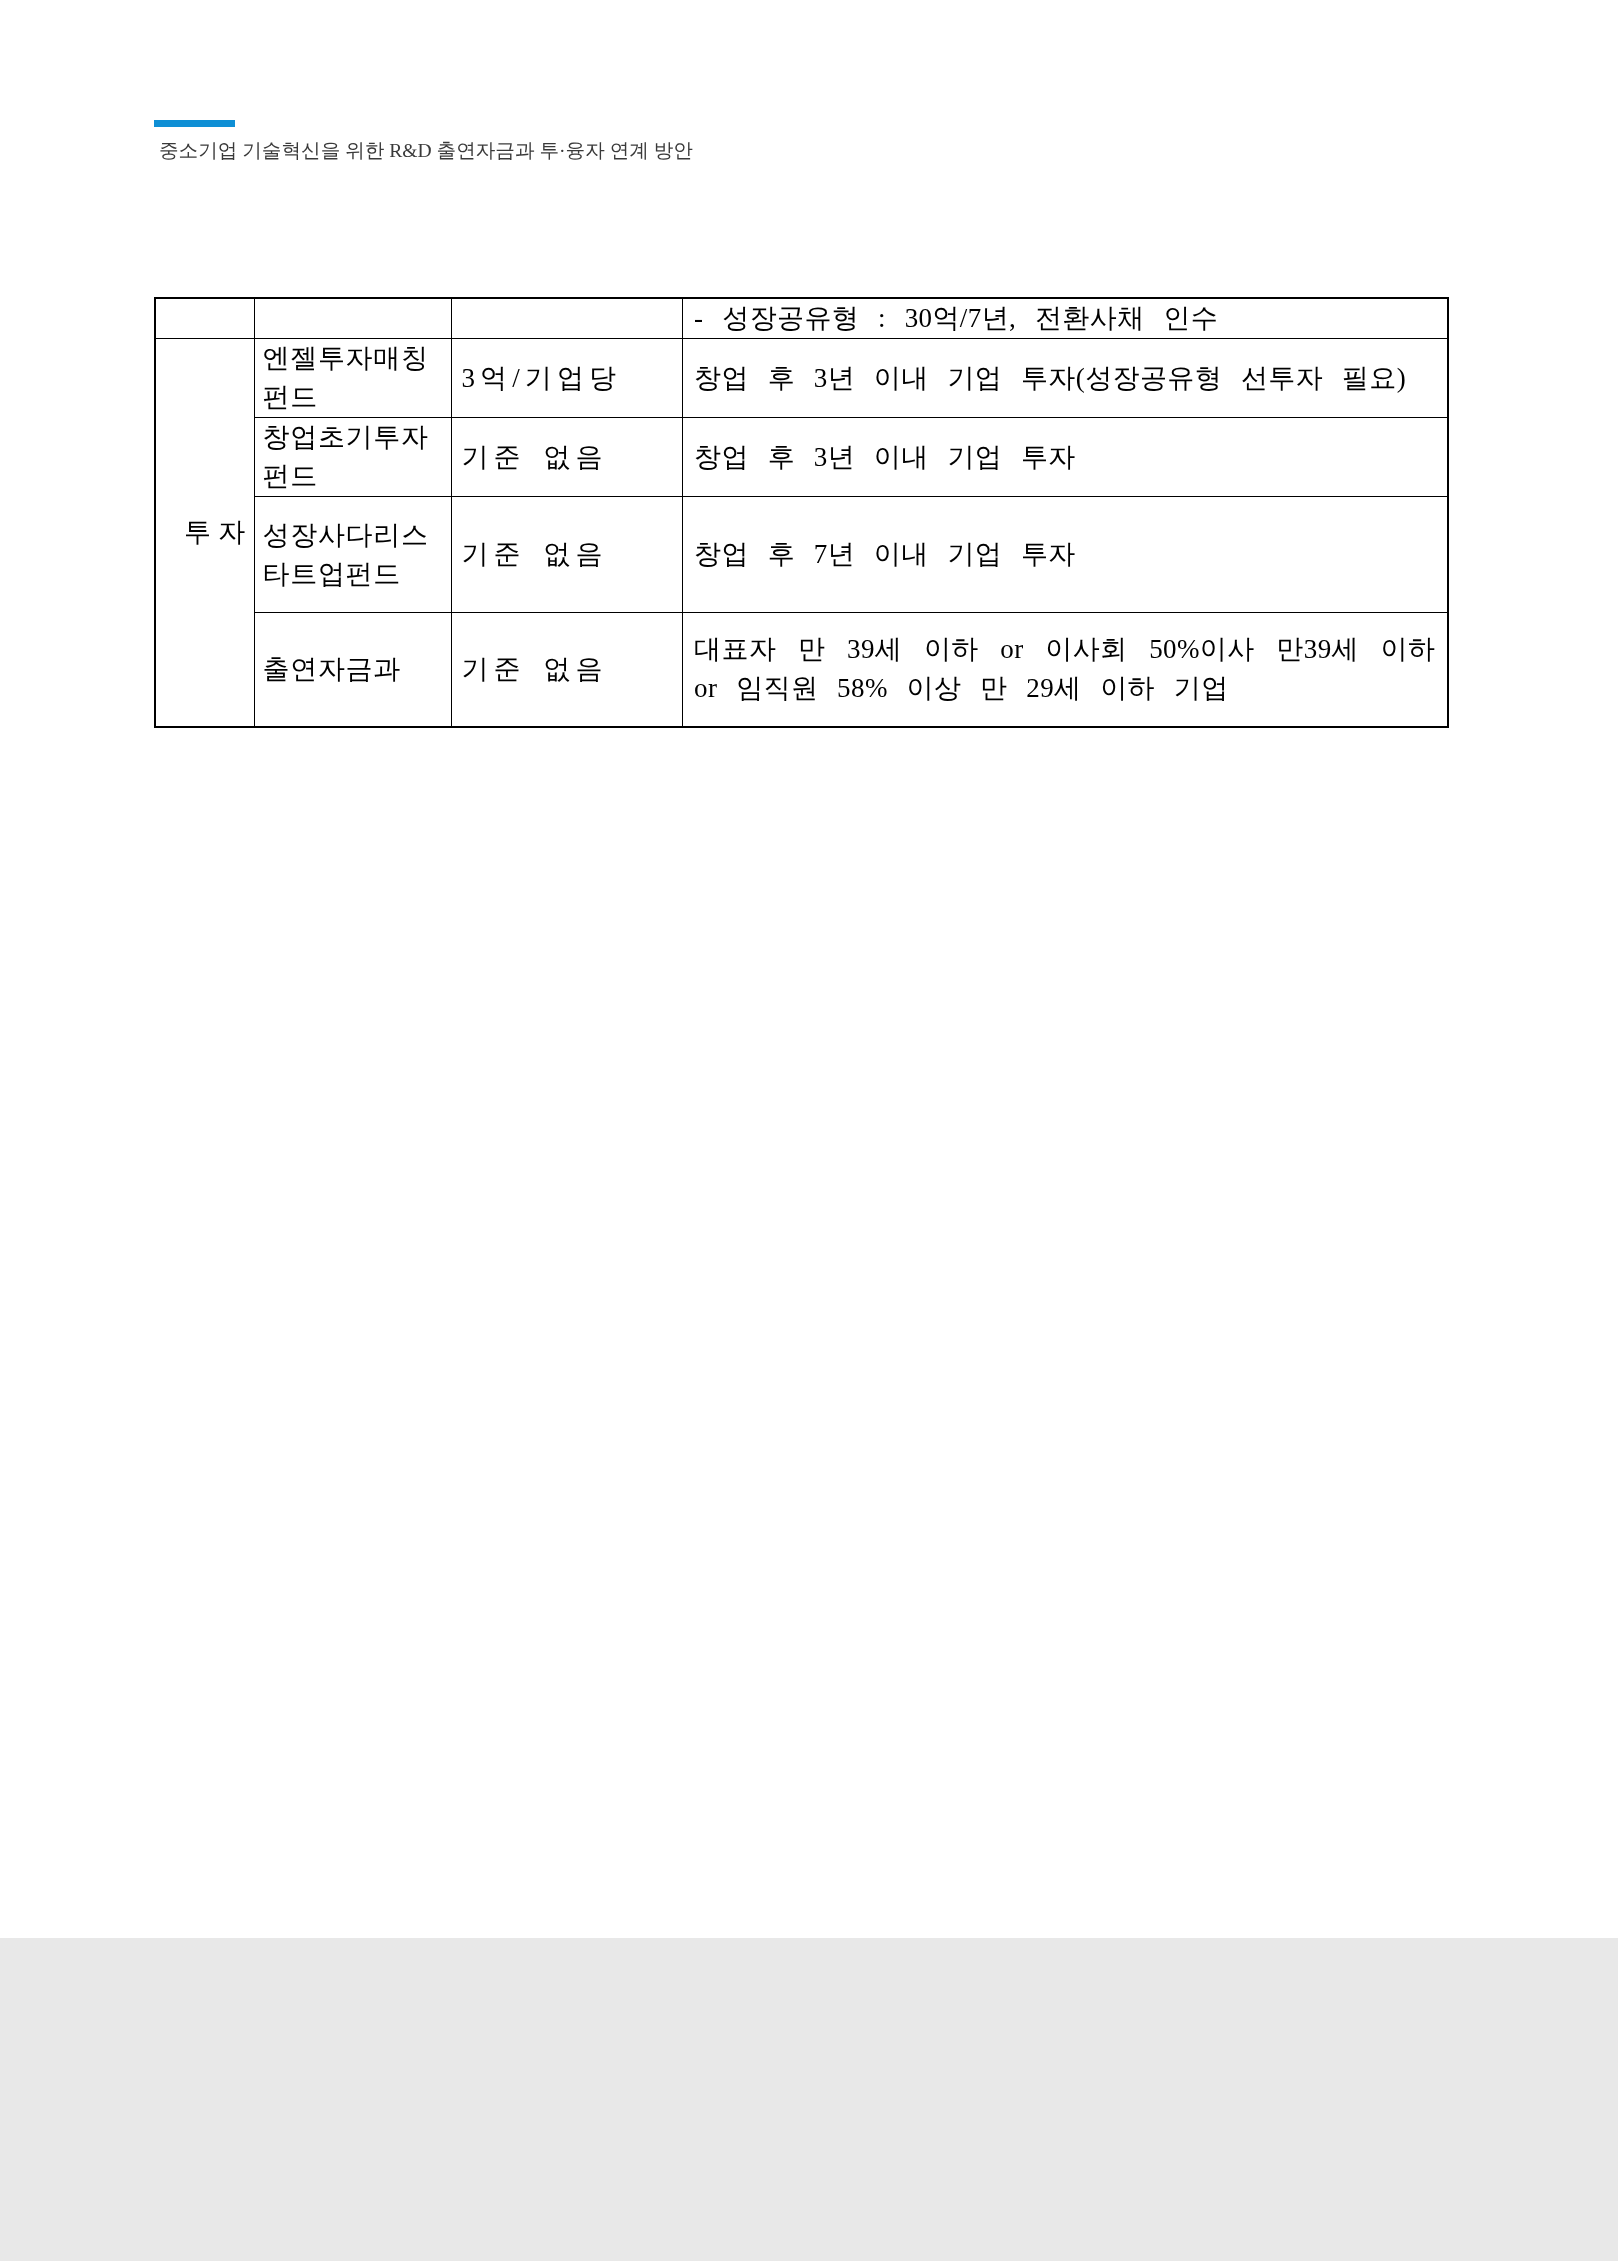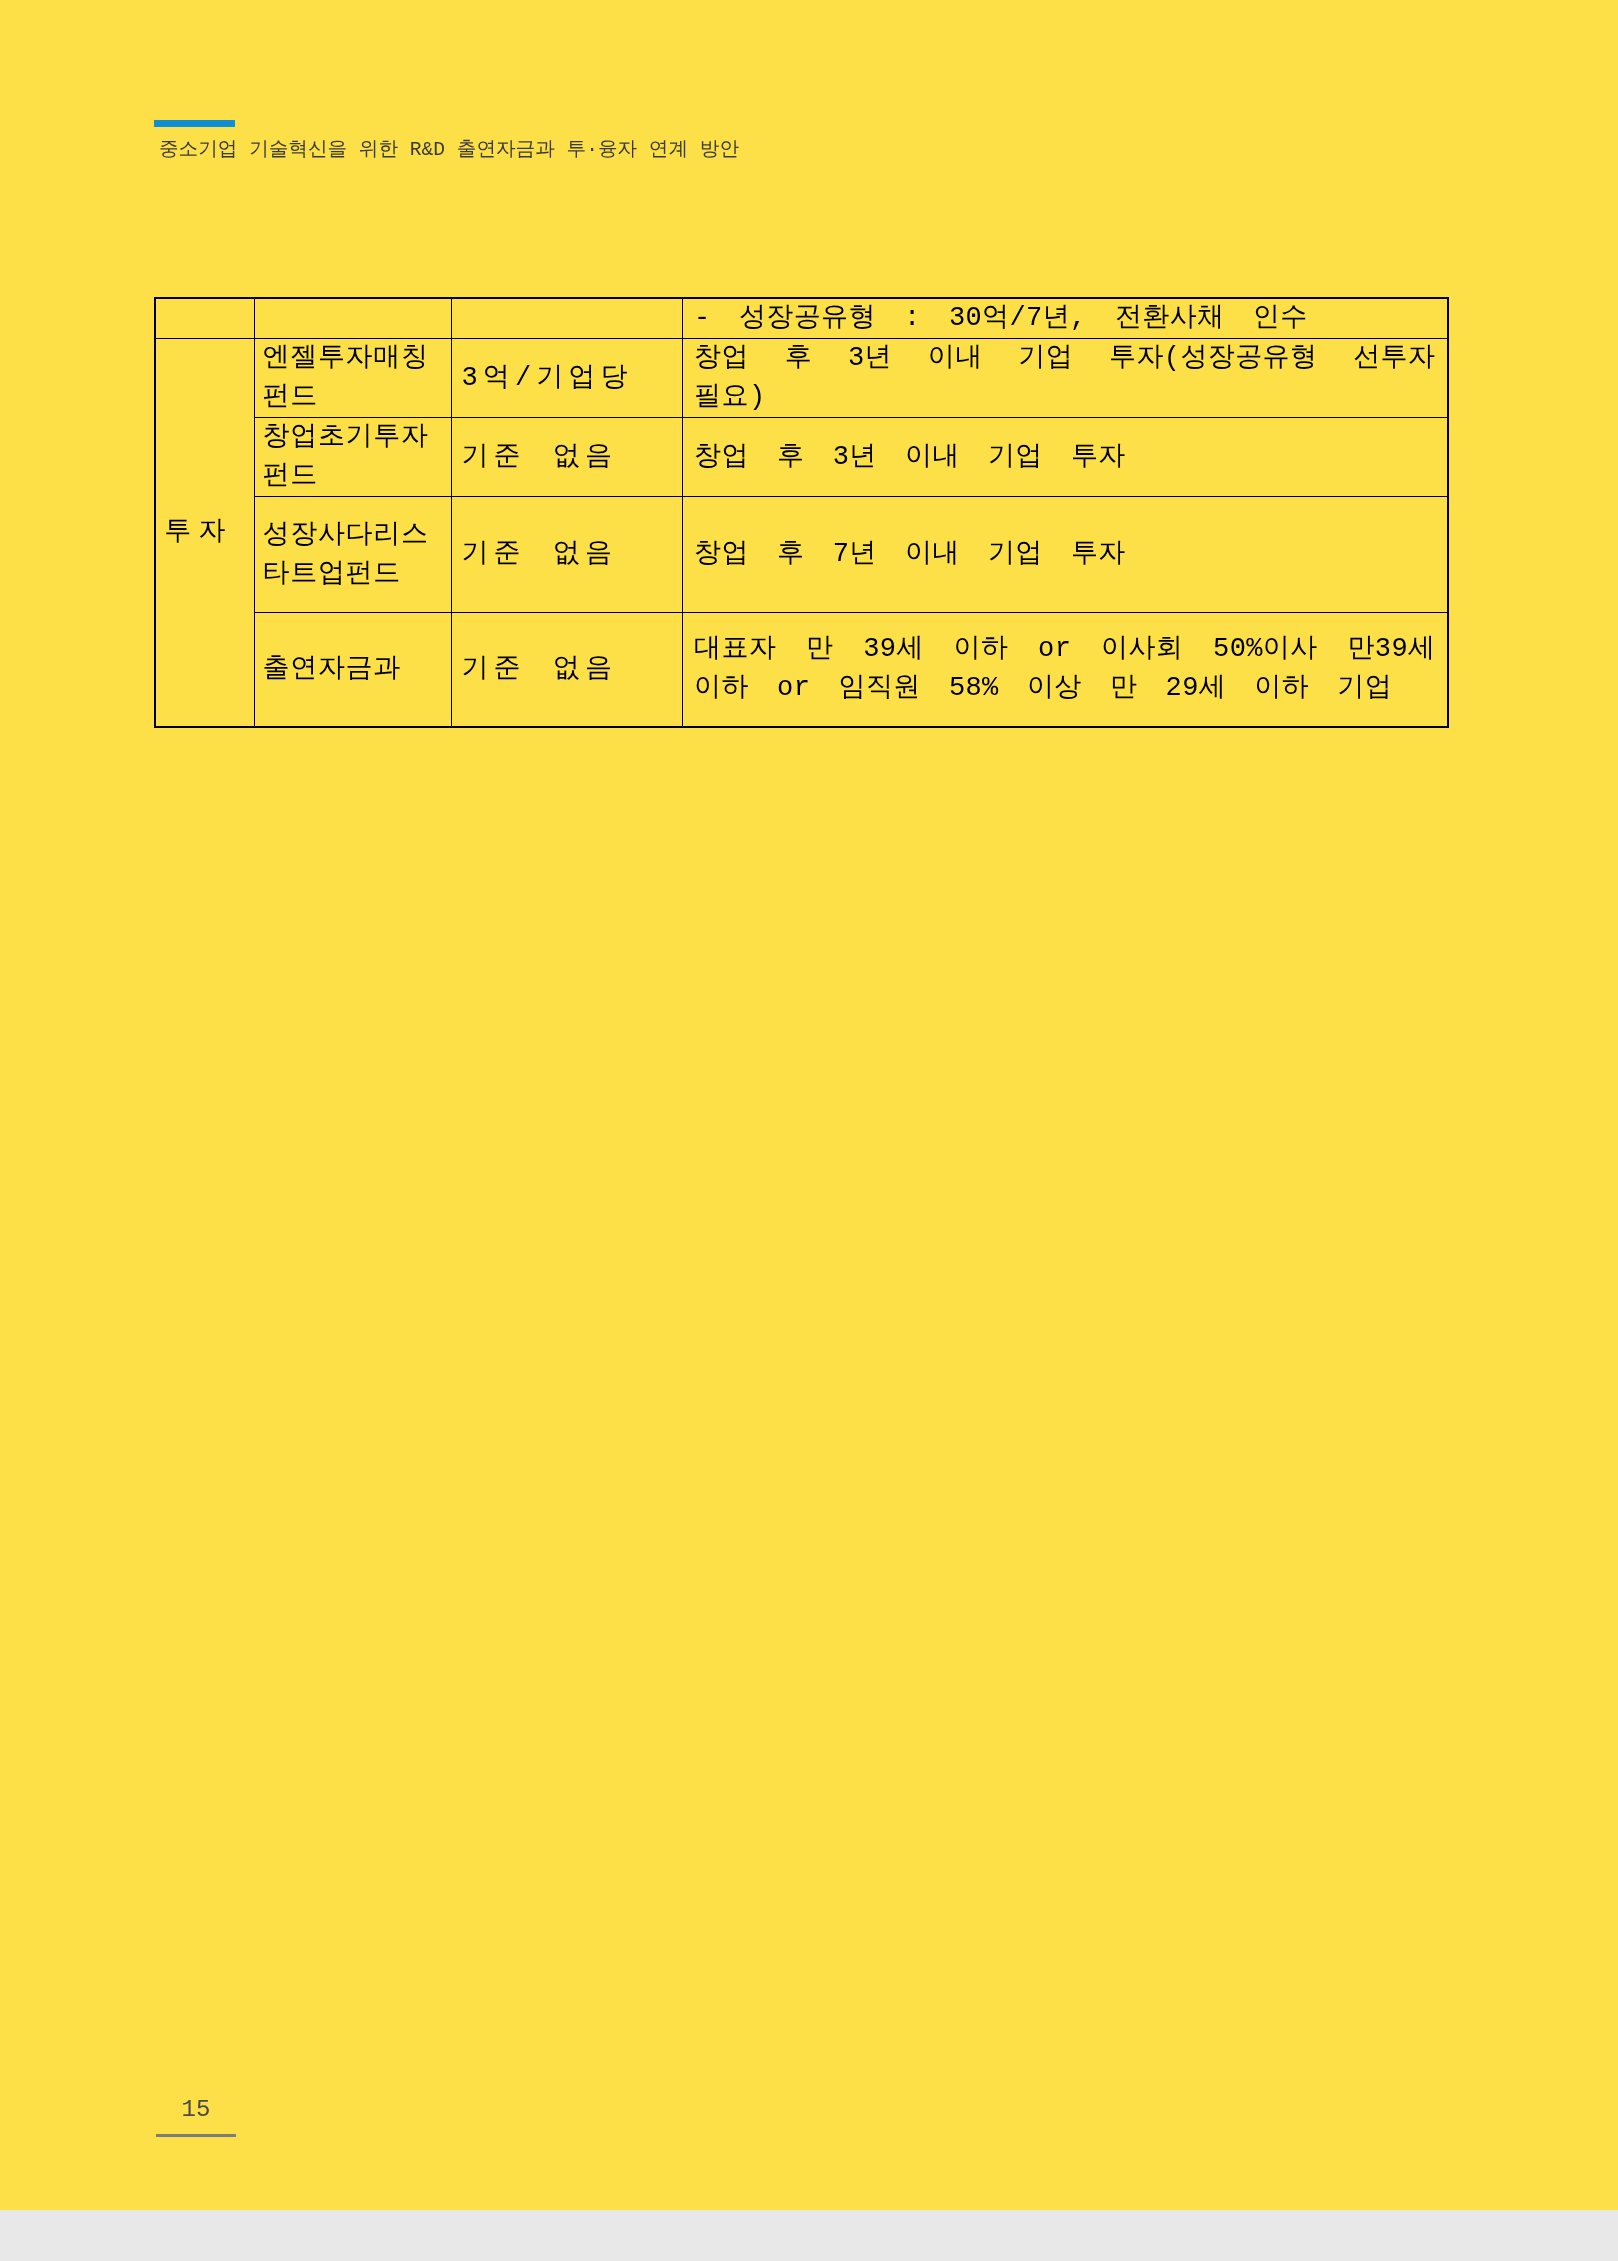--- a/index.html
+++ b/index.html
@@ -1,20 +1,20 @@
 <!DOCTYPE html>
 <html lang="ko" style="font-size:11.6px"><head>
 <meta charset="utf-8">
 <style>
   html,body{margin:0;padding:0;background:#e8e8e8;}
   .page{
     position:relative;
-    width:1619px;height:2210px;
-    background:#fde047;
-    font-family:Liberation Mono, monospace;
+    width:1619px;height:1938px;
+    background:#ffffff;
+    font-family:Liberation Serif, serif;
     overflow:hidden;
   }
   
   .accent-bar{
     position:absolute;left:154px;top:120px;
     width:81px;height:7.3px;
   }
   .doc-title{
     position:absolute;left:159px;top:138px;
     font-size:19.6px;line-height:25px;
@@ -38,21 +38,21 @@
     line-height:39px;
     color:#000;
     overflow:hidden;
   }
   tr.r1{height:38px;}
   tr.r2{height:78px;}
   tr.r3{height:78px;}
   tr.r4{height:116px;}
   tr.r5{height:114px;}
   td.cell-category{
-    text-align:left;
+    text-align:right;
     letter-spacing:7.3px;
     text-indent:7.3px;
   }
   td.cell-fund{
     text-align:justify;
     padding:0 8px;
     letter-spacing:0.7px;
     word-break:normal;
   }
   td.cell-limit{

